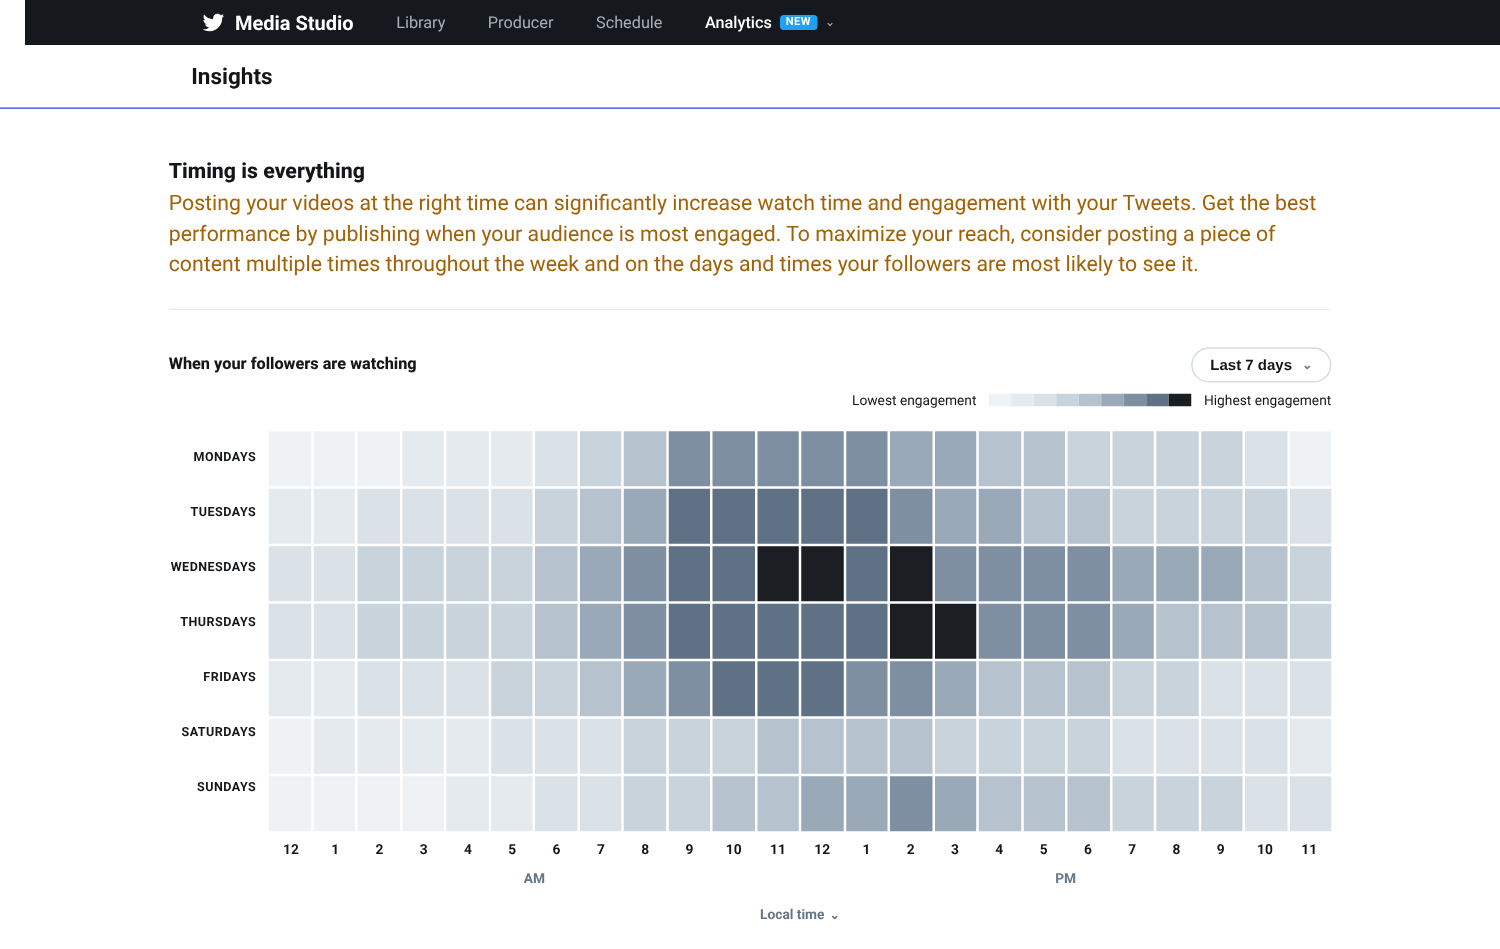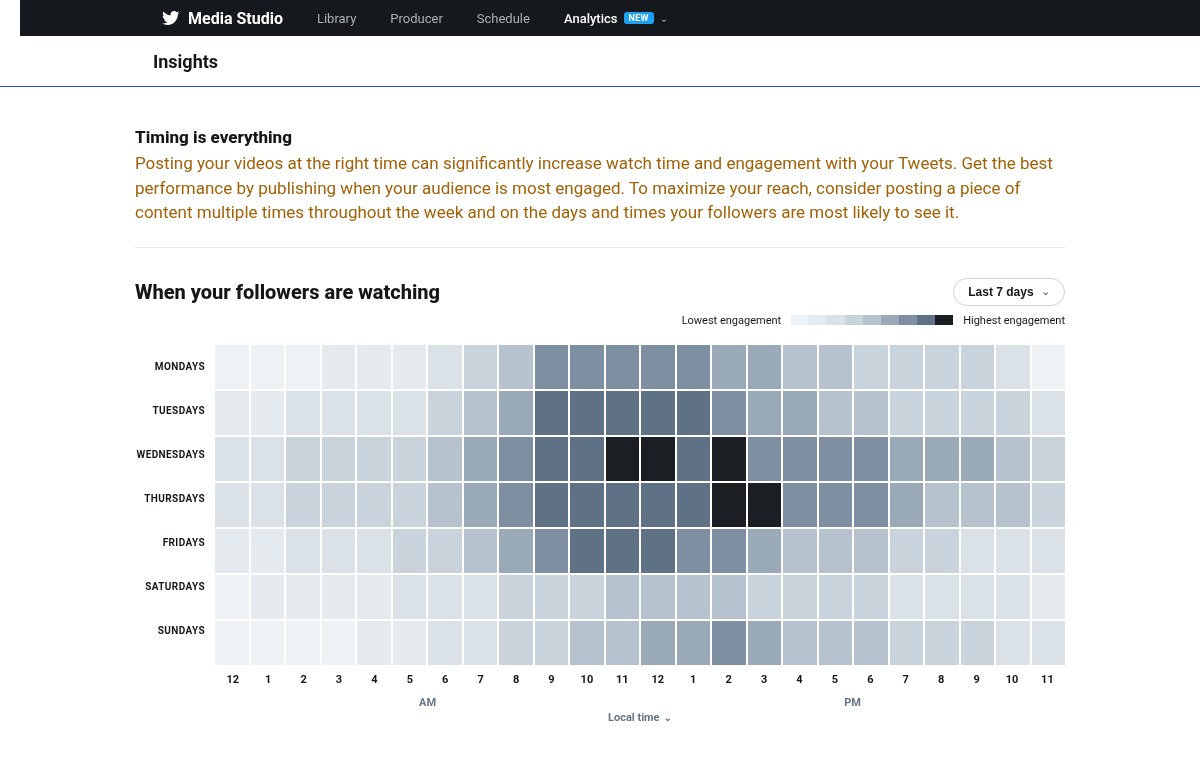--- a/index.html
+++ b/index.html
@@ -18,38 +18,38 @@
   .subhead-inner { width: 930px; margin: 0 auto; height: 50px; display: flex; align-items: center; justify-content: space-between; }
   .page-title { font-size: 18px; font-weight: 700; }
   .schedule-btn { border: 1px solid #1da1f2; color: #1da1f2; background: #fff; font-weight: 700; font-size: 13px; padding: 7px 16px; border-radius: 20px; cursor: pointer; }
 
   .content { width: 930px; margin: 0 auto; padding: 40px 0 50px; }
   .section-title { font-size: 17px; font-weight: 800; margin-bottom: 4px; }
   .section-desc { font-size: 17px; color: #a16207; line-height: 1.45; }
   hr.sep { border: none; border-top: 1px solid #e6ecf0; margin: 22px 0 30px; }
 
   .row-top { display: flex; justify-content: space-between; align-items: center; }
-  .heat-title { font-size: 20px; font-weight: 800; }
+  .heat-title { font-size: 13px; font-weight: 800; }
   .range-btn { border: 1px solid #ccd6dd; background: #fff; color: #14171a; font-weight: 700; font-size: 12px; padding: 6px 14px; border-radius: 18px; cursor: pointer; display: flex; gap: 8px; align-items: center; }
 
   .legend-row { display:flex; justify-content:flex-end; align-items:center; gap:10px; margin-top:8px; font-size:11px; color:#14171a; }
   .legend-bar { display:flex; }
   .legend-bar span { width:18px; height:10px; display:inline-block; }
 
   .heatmap-wrap { display:flex; margin-top:18px; }
   .day-labels { display:flex; flex-direction:column; }
   .day-labels div { height:44px; display:flex; align-items:center; justify-content:flex-end; padding-right:10px; font-size:10px; font-weight:700; letter-spacing:.4px; width:80px;}
   .grid { display:flex; flex-direction:column; flex:1; }
   .hrow { display:flex; height:44px; gap:2px; margin-bottom:2px;}
   .cell { flex:1; }
   .hour-labels { display:flex; margin-top:6px; }
   .hour-labels div { flex:1; text-align:center; font-size:11px; font-weight:700;}
   .ampm { display:flex; margin-top:10px; color:#657786; font-size:11px; font-weight:700;}
   .ampm .half{ flex:1; text-align:center;}
-  .tz { text-align:center; font-size:11px; color:#657786; margin-top:2px; font-weight:700; cursor:pointer;}
+  .tz { text-align:center; font-size:11px; color:#657786; margin-top:16px; font-weight:700; cursor:pointer;}
   .tz-chev{ margin-left:4px; font-size:10px;}
 </style>
 </head>
 <body>
 
 <div class="topbar">
   <div class="topbar-inner">
     <div class="brand">
       <svg viewBox="0 0 24 24">
           <path d="M23 4.9c-.8.4-1.7.6-2.6.8.9-.6 1.7-1.5 2-2.6-.9.5-1.9.9-2.9 1.1C18.6 3.3 17.4 2.7 16 2.7c-2.6 0-4.7 2.1-4.7 4.7 0 .4 0 .7.1 1.1C7.7 8.3 4.1 6.4 1.7 3.4c-.4.7-.6 1.5-.6 2.4 0 1.6.8 3.1 2.1 3.9-.8 0-1.5-.2-2.2-.6v.1c0 2.3 1.6 4.2 3.8 4.6-.4.1-.8.2-1.3.2-.3 0-.6 0-.9-.1.6 1.9 2.4 3.3 4.5 3.3-1.6 1.3-3.7 2-5.9 2-.4 0-.8 0-1.1-.1 2.1 1.4 4.6 2.1 7.3 2.1 8.8 0 13.6-7.3 13.6-13.6v-.6c.9-.7 1.7-1.5 2.3-2.5z"></path>

